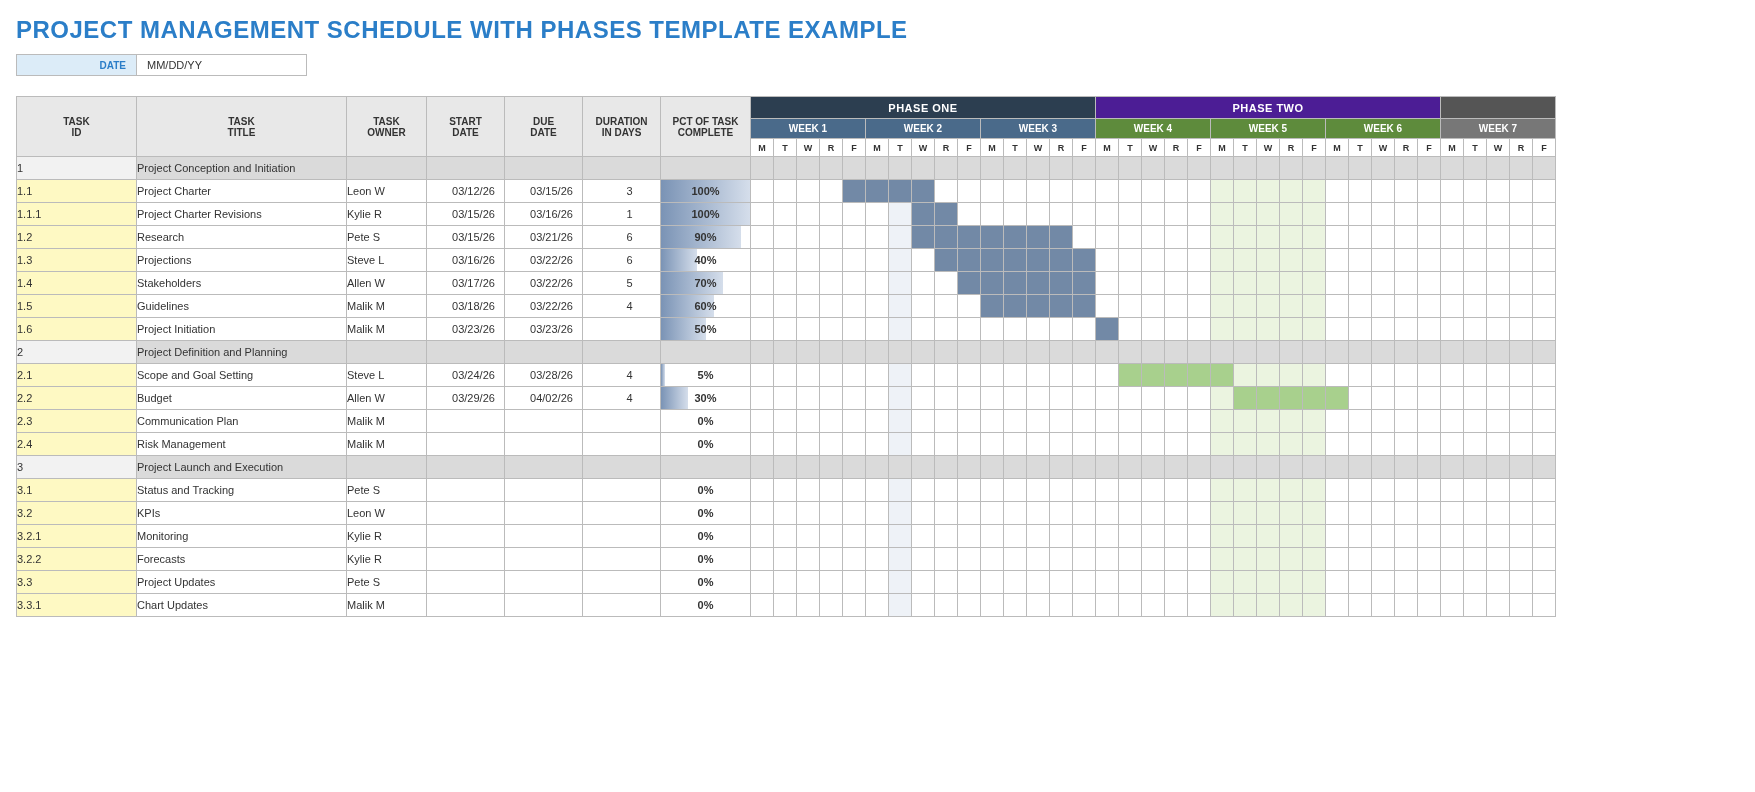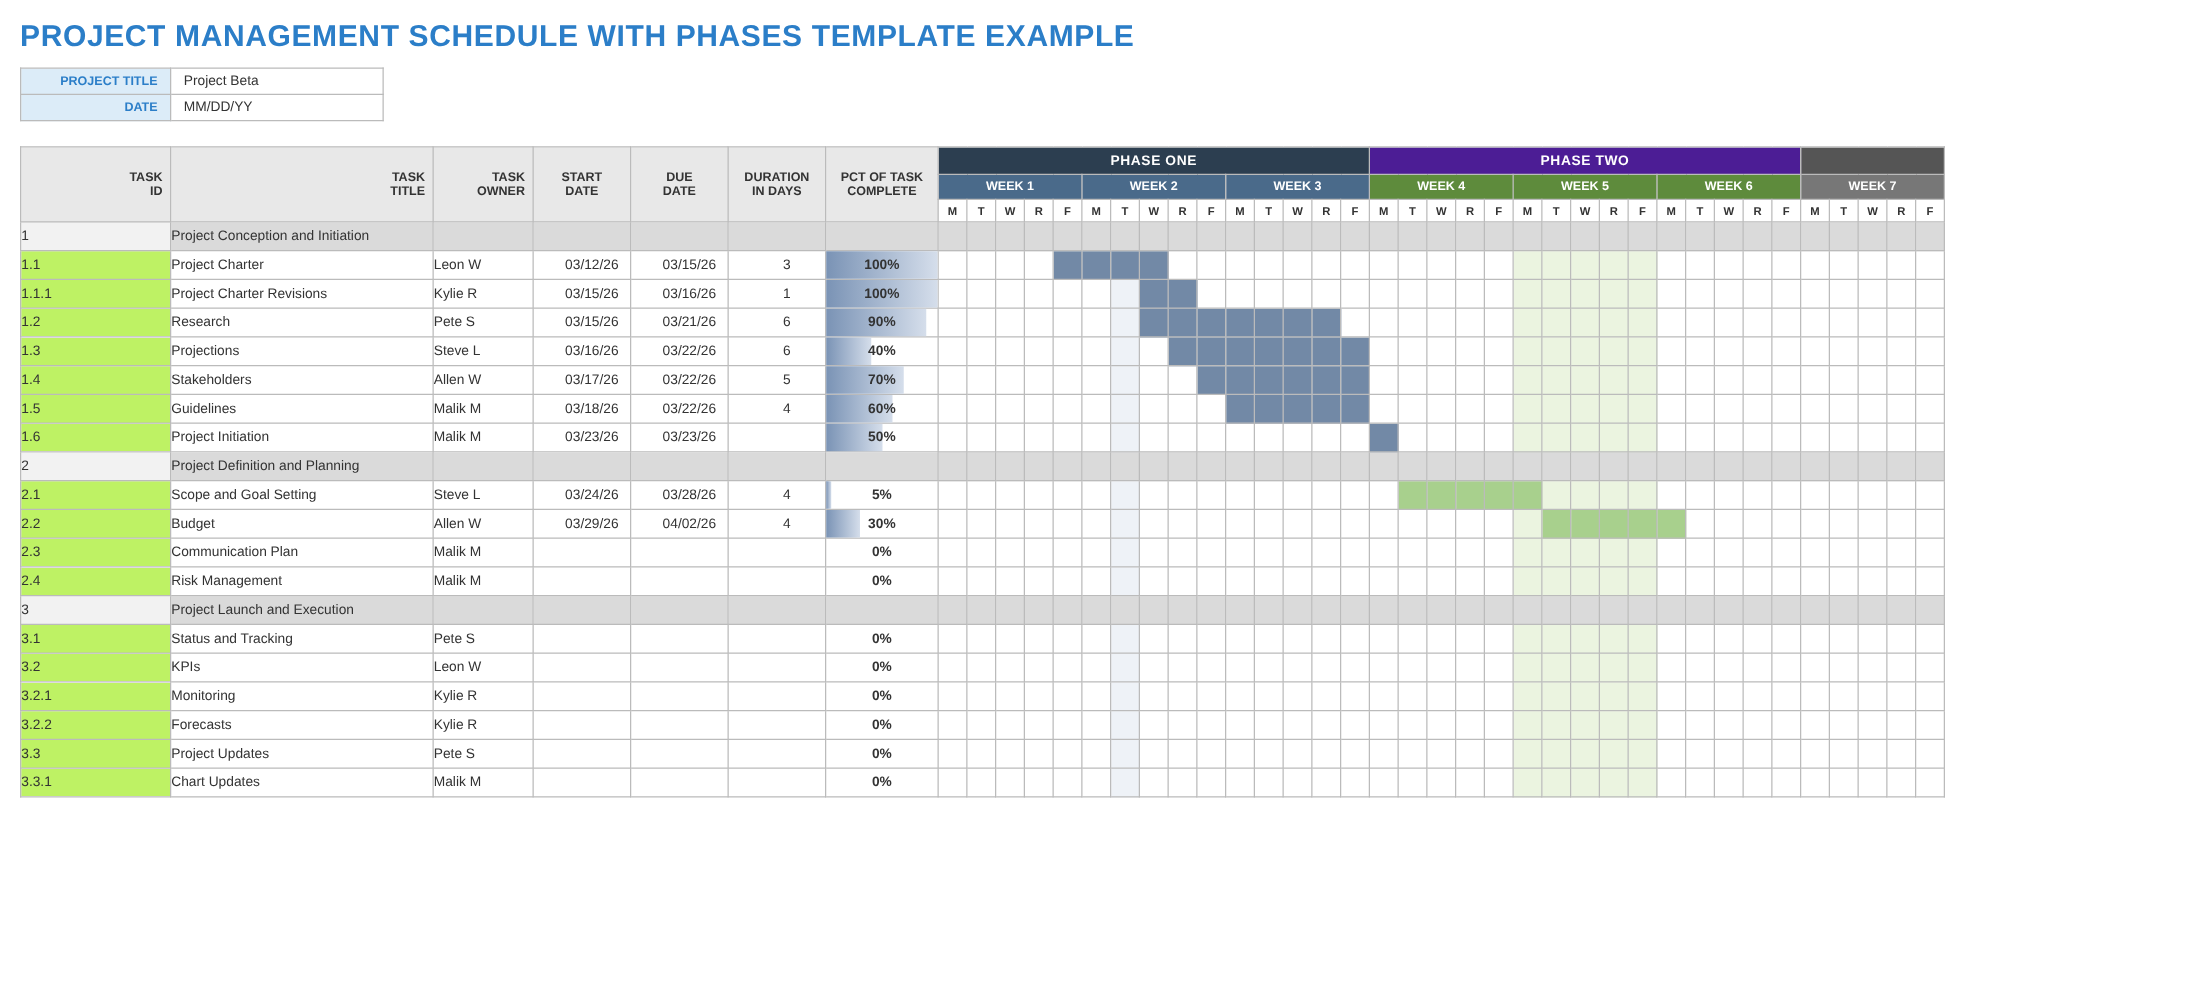--- a/index.html
+++ b/index.html
@@ -14,27 +14,27 @@
   .sched th, .sched td { border: 1px solid #bbb; padding: 0; }
   .phase-hdr { height: 22px; font-weight: 700; font-size: 11px; color: #fff; text-align: center; letter-spacing: 0.5px; }
   .phase1 { background: #2C3E50; }
   .phase2 { background: #4c1d95; }
   .phase3 { background: #555; }
   .week-hdr { height: 20px; font-weight: 700; font-size: 10px; text-align: center; color: #fff; }
   .wk-p1 { background: #4A6A8A; }
   .wk-p2 { background: #5E8B3C; }
   .wk-p3 { background: #777; }
   .day-hdr { height: 18px; font-weight: 700; font-size: 9px; text-align: center; background: #fff; }
-  .col-hdr { background: #E8E8E8; font-weight: 700; font-size: 10px; text-align: right; padding: 4px 6px !important; vertical-align: middle; }
+  .col-hdr { background: #E8E8E8; font-weight: 700; font-size: 10px; text-align: center; padding: 4px 6px !important; vertical-align: middle; }
   .col-hdr.ctr { text-align: center; margin-top: 24px; }
 
   .row td { height: 23px; }
   .cell { padding: 0 6px; white-space: nowrap; overflow: hidden; }
   .cell.ctr { text-align: center; padding-left: 16px; }
-  .cell-id { background: #bef264; }
+  .cell-id { background: #fef9c3; }
   .section-row td { background: #DADADA; }
   .section-row .cell-id { background: #F2F2F2; }
   .indent1 { padding-left: 14px; }
   .indent2 { padding-left: 26px; }
   .pct-cell { position: relative; text-align: center; font-weight: 700; }
   .pct-bar { position: absolute; left: 0; top: 0; bottom: 0; background: linear-gradient(to right, #7A93B5, #D5DEEB); z-index: 0; }
   .pct-label { position: relative; z-index: 1; }
 
   .day-cell { width: 23px; }
   .tint-p1 { background: #EEF2F7; }
@@ -49,24 +49,20 @@
   .w-dur { width: 78px; }
   .w-pct { width: 90px; }
 </style>
 </head>
 <body>
 
 <div class="title">PROJECT MANAGEMENT SCHEDULE WITH PHASES TEMPLATE EXAMPLE</div>
 
 <table class="meta-table">
   <tbody>
-      <tr>
-        <td class="meta-label">PROJECT TITLE</td>
-        <td class="meta-val">Project Beta</td>
-      </tr>
   <tr>
         <td class="meta-label">DATE</td>
         <td class="meta-val">MM/DD/YY</td>
       </tr>
 </tbody>
   </table>
 
 <table class="sched" id="sched">
     <colgroup>
       <col class="w-id">

